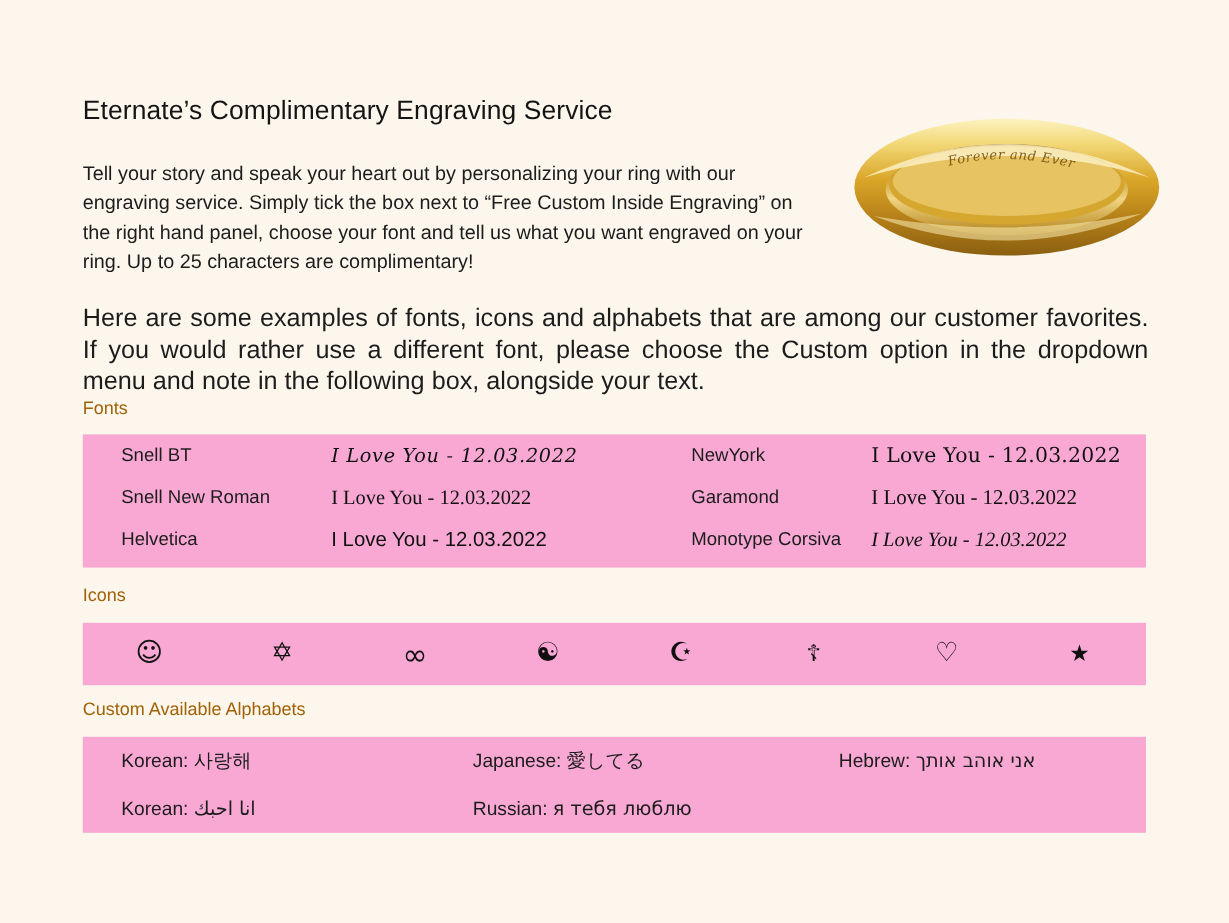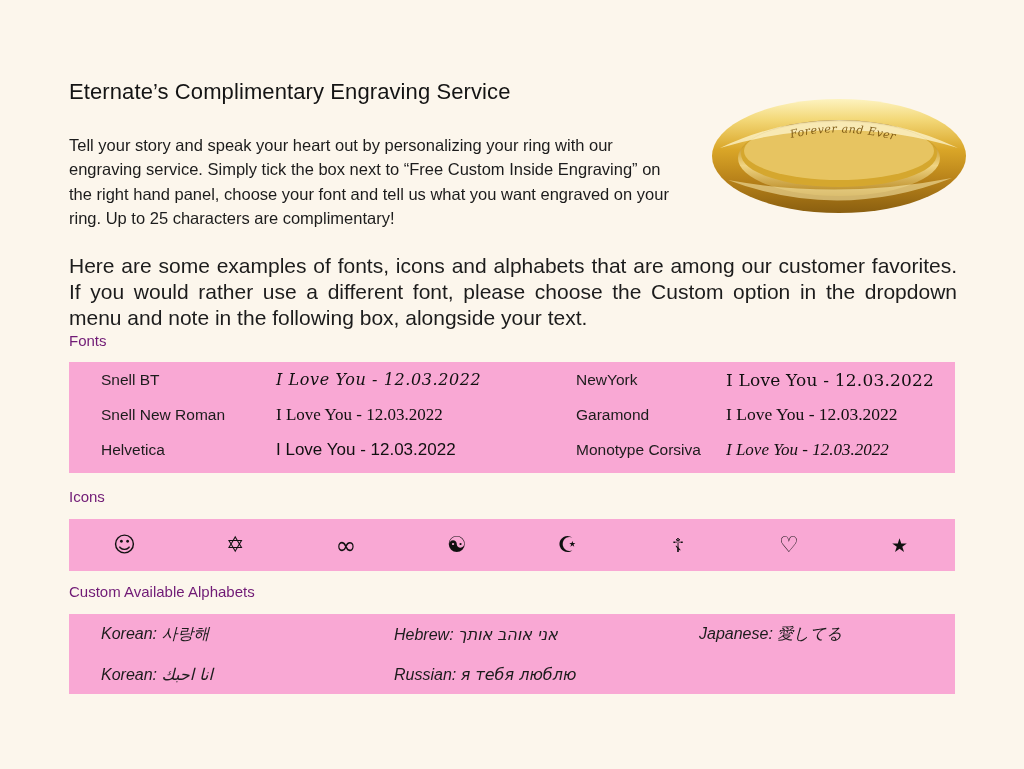--- a/index.html
+++ b/index.html
@@ -69,21 +69,21 @@
     width: 266px;
     height: 120px;
     pointer-events: none;
   }
 
   
   .section-label {
     position: absolute;
     left: 69px;
     font-size: 15px;
-    color: #701a75;
+    color: #a16207;
   }
   .lbl-fonts { top: 332px; }
   .lbl-icons { top: 488px; text-align: right; }
   .lbl-alpha { top: 583px; }
 
   
   .panel {
     position: absolute;
     background: #f9a8d4;
   }
@@ -97,21 +97,20 @@
     left: 69px;
     top: 519px;
     width: 886px;
     height: 52px;
   }
   .panel-alpha {
     left: 69px;
     top: 614px;
     width: 886px;
     height: 80px;
-    font-style: italic;
   }
 
   
   .fonts-grid {
     position: absolute;
     left: 0; top: 0;
     width: 886px; height: 111px;
     display: grid;
     grid-template-columns: 32px 175px 280px 20px 150px 210px;
     grid-template-rows: 35px 35px 35px;
@@ -285,27 +284,27 @@
   <div class="section-label lbl-alpha">Custom Available Alphabets</div>
 
   <div class="panel panel-alpha">
     <div class="alpha-grid">
       <div></div>
       <div class="alpha-item">
         <span class="lbl">Korean:</span>
         <span class="val">사랑해</span>
       </div>
       <div class="alpha-item">
+        <span class="lbl">Japanese:</span>
+        <span class="val">愛してる</span>
+      </div>
+      <div class="alpha-item">
         <span class="lbl">Hebrew:</span>
         <span class="val rtl">אני אוהב אותך</span>
       </div>
-      <div class="alpha-item">
-        <span class="lbl">Japanese:</span>
-        <span class="val">愛してる</span>
-      </div>
 
       <div></div>
       <div class="alpha-item">
         <span class="lbl">Korean:</span>
         <span class="val rtl">انا احبك</span>
       </div>
       <div class="alpha-item">
         <span class="lbl">Russian:</span>
         <span class="val">я тебя люблю</span>
       </div>

